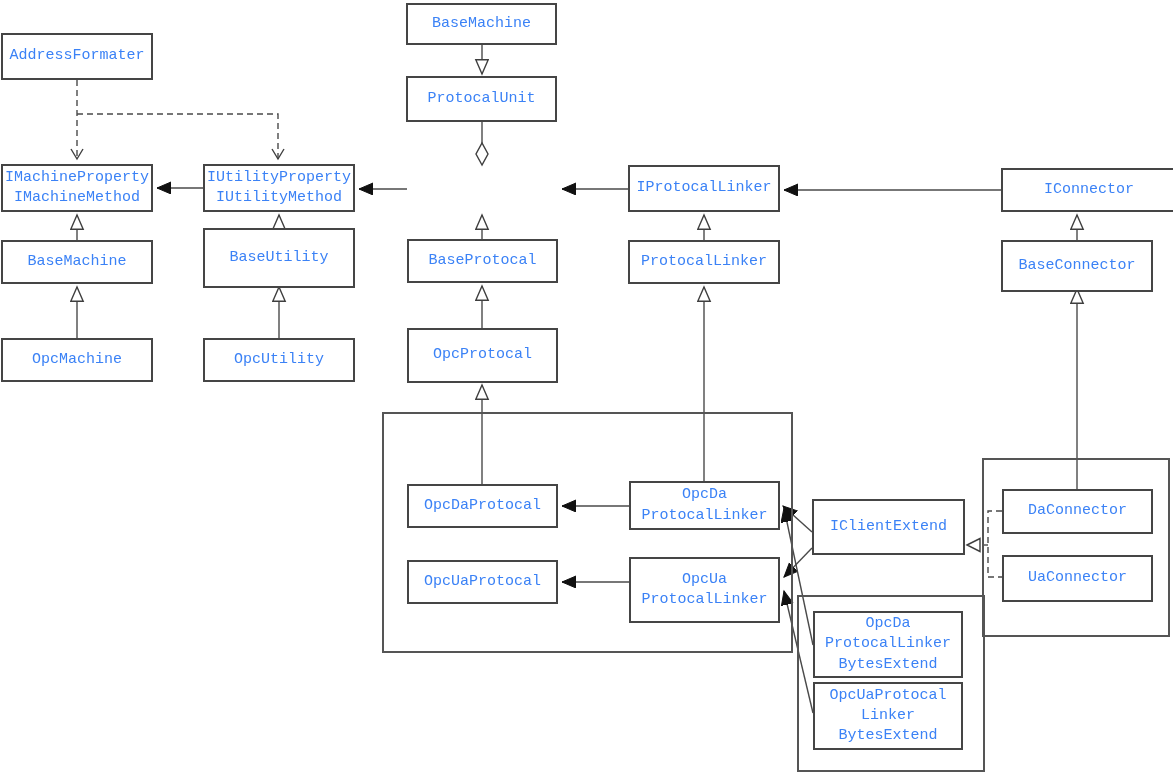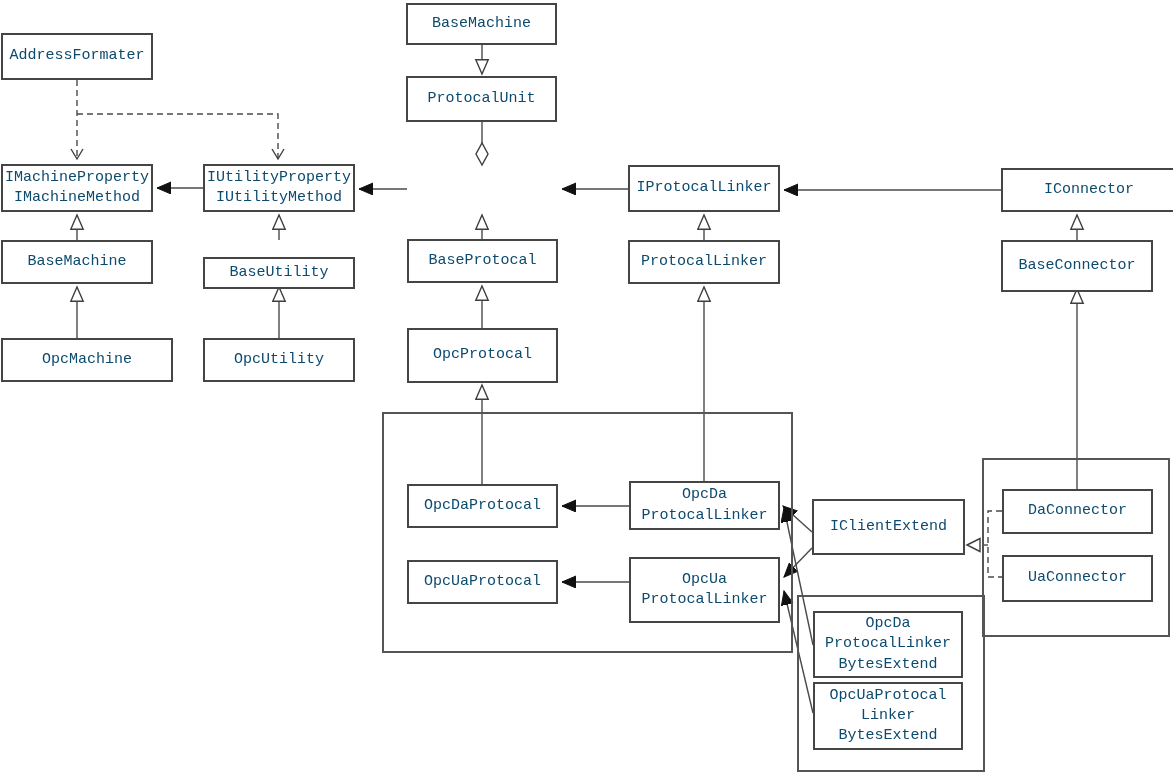--- a/index.html
+++ b/index.html
@@ -9,21 +9,21 @@
   }
   .wires{position:absolute;left:0;top:0;z-index:1;}
   .wire{stroke:#4a4a4a;stroke-width:1.4;fill:none;}
   .dash{stroke-dasharray:6 4;}
   .hollow{fill:#ffffff;stroke:#3f3f3f;stroke-width:1.4;}
   .ctr{
     position:absolute;z-index:2;background:transparent;
     border:2px solid #555555;box-sizing:border-box;
   }
   .node{
-    position:absolute;z-index:3;background:#ffffff;color:#0c4a6e;
+    position:absolute;z-index:3;background:#ffffff;color:#3b82f6;
     border:2px solid #454545;box-sizing:border-box;
     display:flex;align-items:center;justify-content:center;
     text-align:center;font-size:15px;line-height:1.35;white-space:pre-line;
   }
 </style>
 </head>
 <body>
 
 <div class="stage">
 
@@ -137,26 +137,26 @@
   <div class="node" style="left:406px;top:76px;width:151px;height:46px">ProtocalUnit</div>
 
   <div class="node" style="left:1px;top:164px;width:152px;height:48px">IMachineProperty
 IMachineMethod</div>
   <div class="node" style="left:203px;top:164px;width:152px;height:48px">IUtilityProperty
 IUtilityMethod</div>
   <div class="node" style="left:628px;top:165px;width:152px;height:47px">IProtocalLinker</div>
   <div class="node" style="left:1001px;top:168px;width:176px;height:44px">IConnector</div>
 
   <div class="node" style="left:1px;top:240px;width:152px;height:44px">BaseMachine</div>
-  <div class="node" style="left:203px;top:257px;width:152px;height:32px">BaseUtility</div>
+  <div class="node" style="left:203px;top:228px;width:152px;height:60px">BaseUtility</div>
   <div class="node" style="left:407px;top:239px;width:151px;height:44px">BaseProtocal</div>
   <div class="node" style="left:628px;top:240px;width:152px;height:44px">ProtocalLinker</div>
   <div class="node" style="left:1001px;top:240px;width:152px;height:52px">BaseConnector</div>
 
-  <div class="node" style="left:1px;top:338px;width:172px;height:44px">OpcMachine</div>
+  <div class="node" style="left:1px;top:338px;width:152px;height:44px">OpcMachine</div>
   <div class="node" style="left:203px;top:338px;width:152px;height:44px">OpcUtility</div>
   <div class="node" style="left:407px;top:328px;width:151px;height:55px">OpcProtocal</div>
 
   <div class="node" style="left:407px;top:484px;width:151px;height:44px">OpcDaProtocal</div>
   <div class="node" style="left:407px;top:560px;width:151px;height:44px">OpcUaProtocal</div>
   <div class="node" style="left:629px;top:481px;width:151px;height:49px">OpcDa
 ProtocalLinker</div>
   <div class="node" style="left:629px;top:557px;width:151px;height:66px">OpcUa
 ProtocalLinker</div>
 

